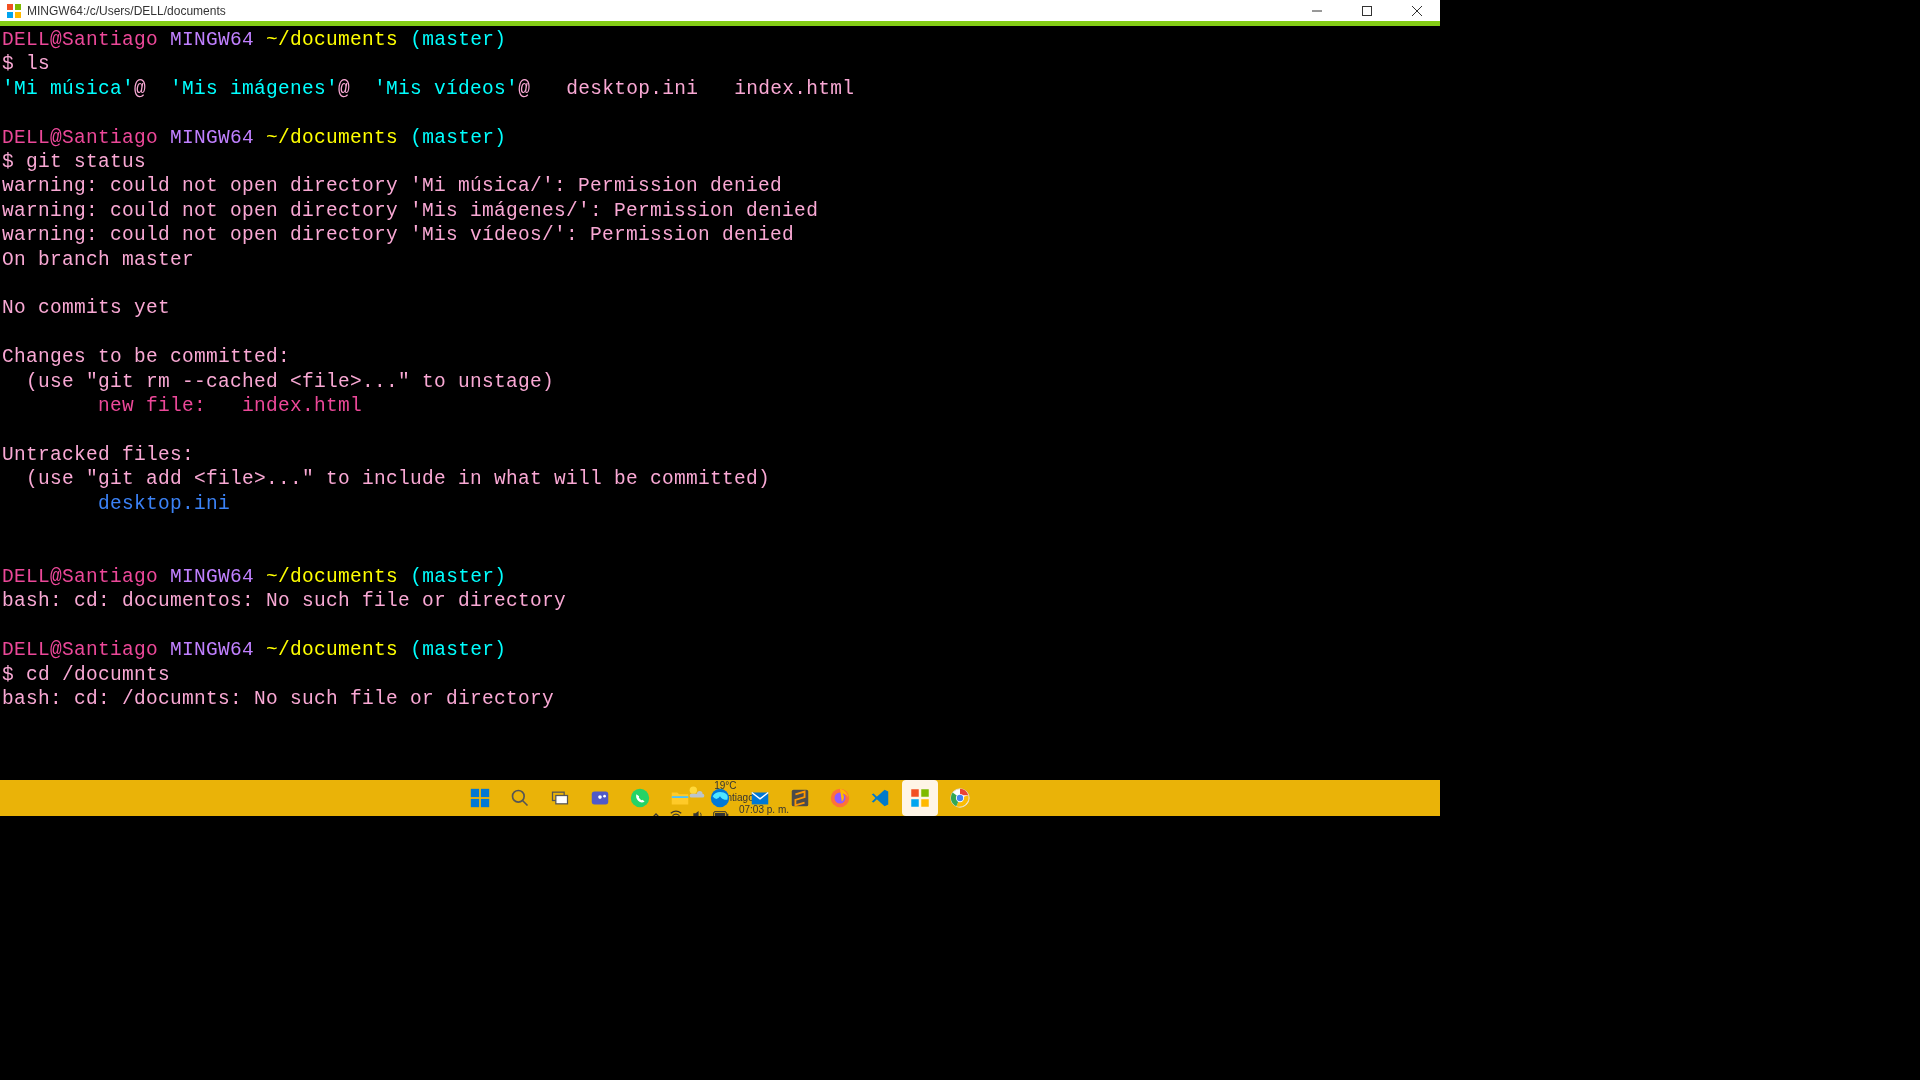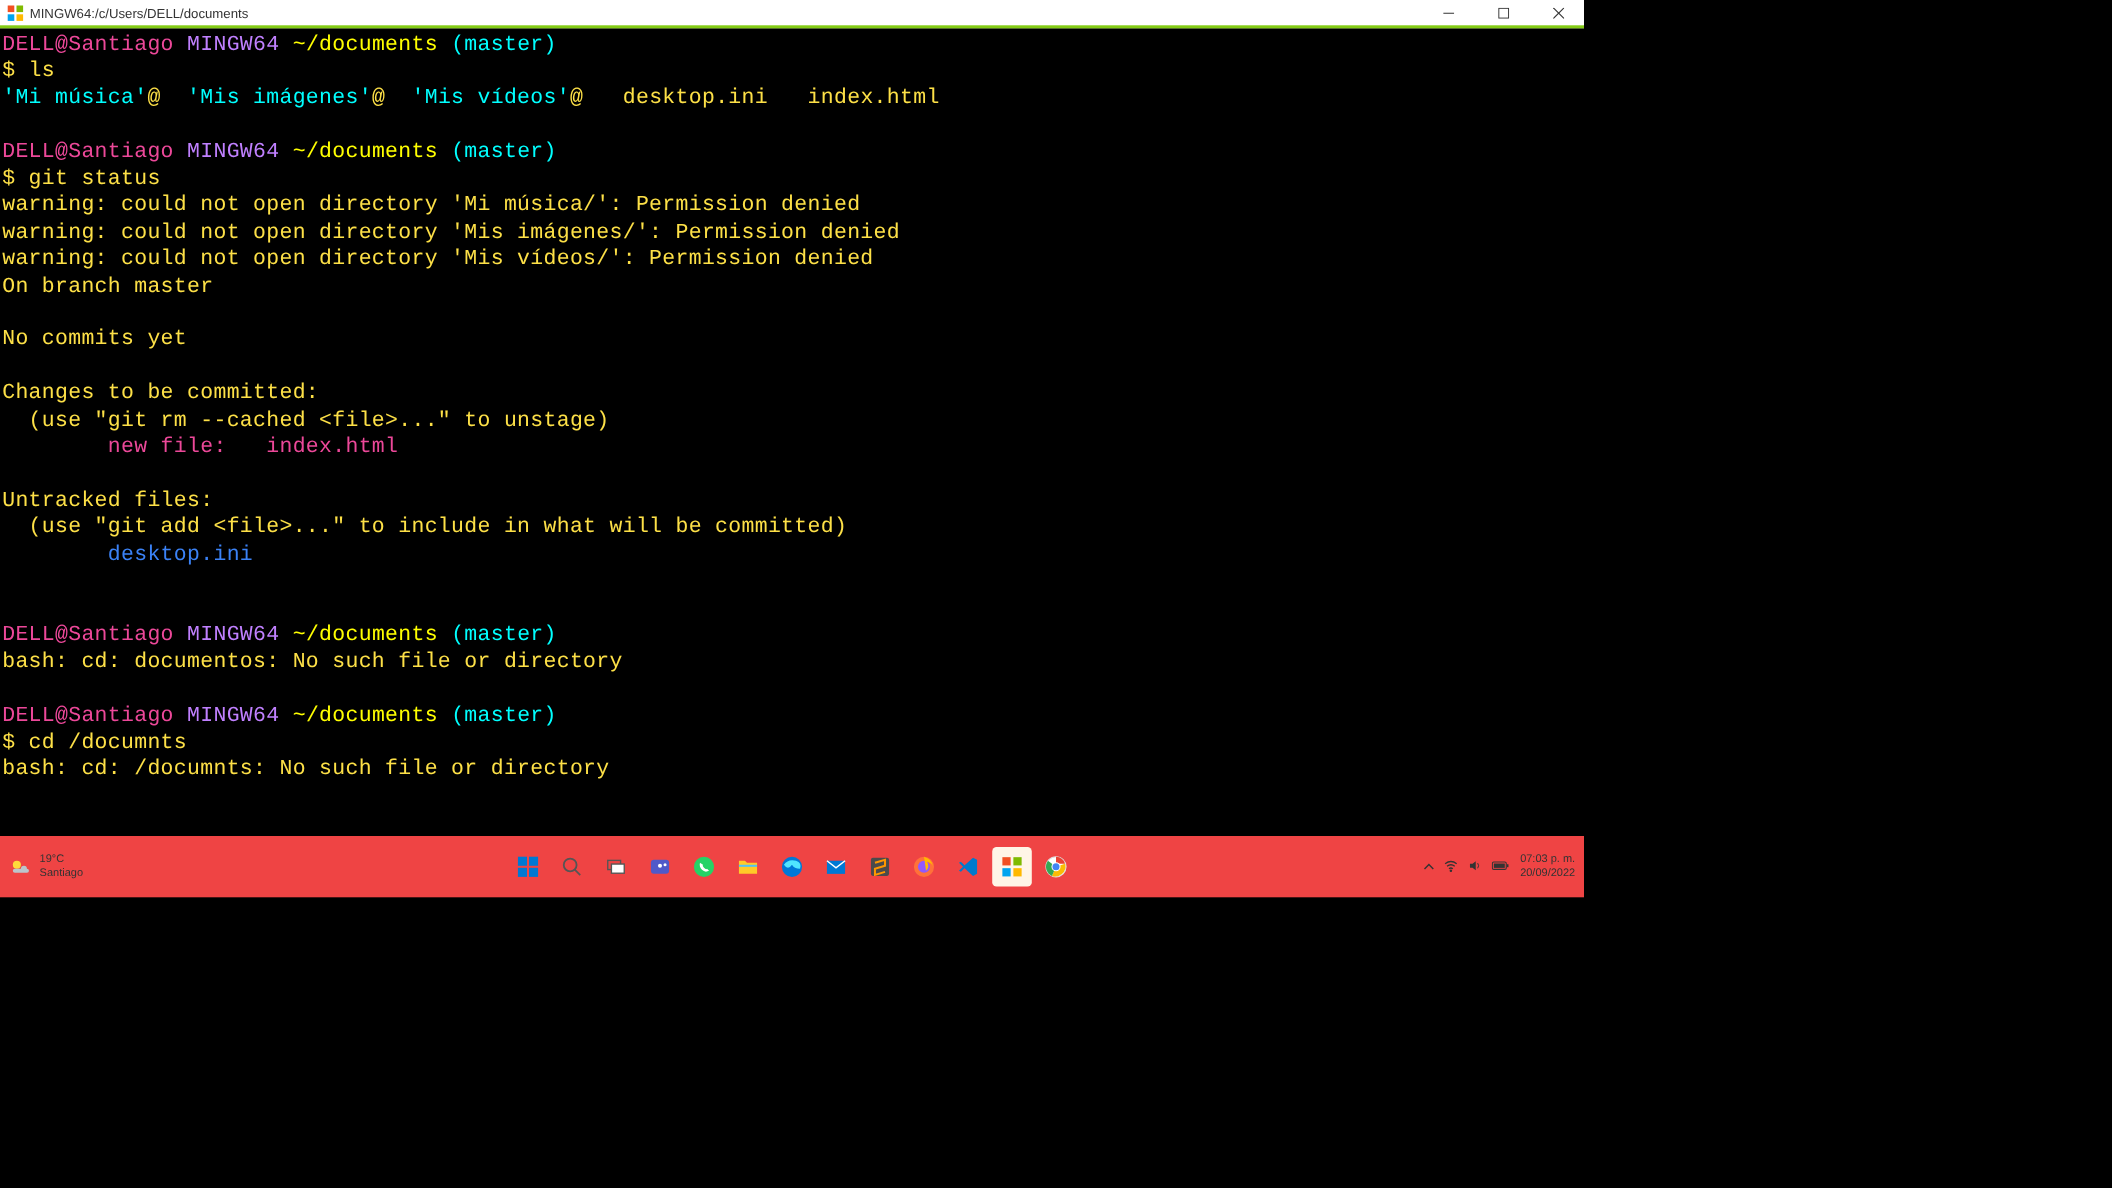--- a/index.html
+++ b/index.html
@@ -15,21 +15,21 @@
       overflow: hidden;
       position: relative;
     }
     .titlebar {
       background: #fff;
       height: 26px;
       display: flex;
       align-items: center;
       justify-content: space-between;
       padding: 0 8px 0 6px;
-      border-bottom: 3px solid #84cc16;
+      border-bottom: 5px solid #84cc16;
     }
     .titlebar-left {
       display: flex;
       align-items: center;
       gap: 5px;
     }
     .titlebar-icon {
       width: 16px;
       height: 16px;
       display: flex;
@@ -67,35 +67,36 @@
       overflow: hidden;
     }
     .terminal-line {
       white-space: pre;
       color: #fff;
     }
     .c-green { color: #ec4899; }
     .c-magenta { color: #c080ff; }
     .c-yellow { color: #ffff00; }
     .c-cyan { color: #00ffff; }
-    .c-white { color: #fde047; }
+    .c-white { color: #f9a8d4; }
     .c-red { color: #3b82f6; }
     
     .taskbar {
       position: absolute;
       bottom: 0;
       left: 0;
       right: 0;
-      height: 56px;
-      background: #ef4444;
+      height: 36px;
+      background: #eab308;
       display: flex;
       align-items: center;
       justify-content: space-between;
       padding: 0 8px;
       font-family: 'Segoe UI', sans-serif;
+      flex-direction: column;
     }
     .taskbar-left {
       display: flex;
       align-items: center;
       gap: 6px;
     }
     .weather-icon {
       width: 22px;
       height: 22px;
     }

